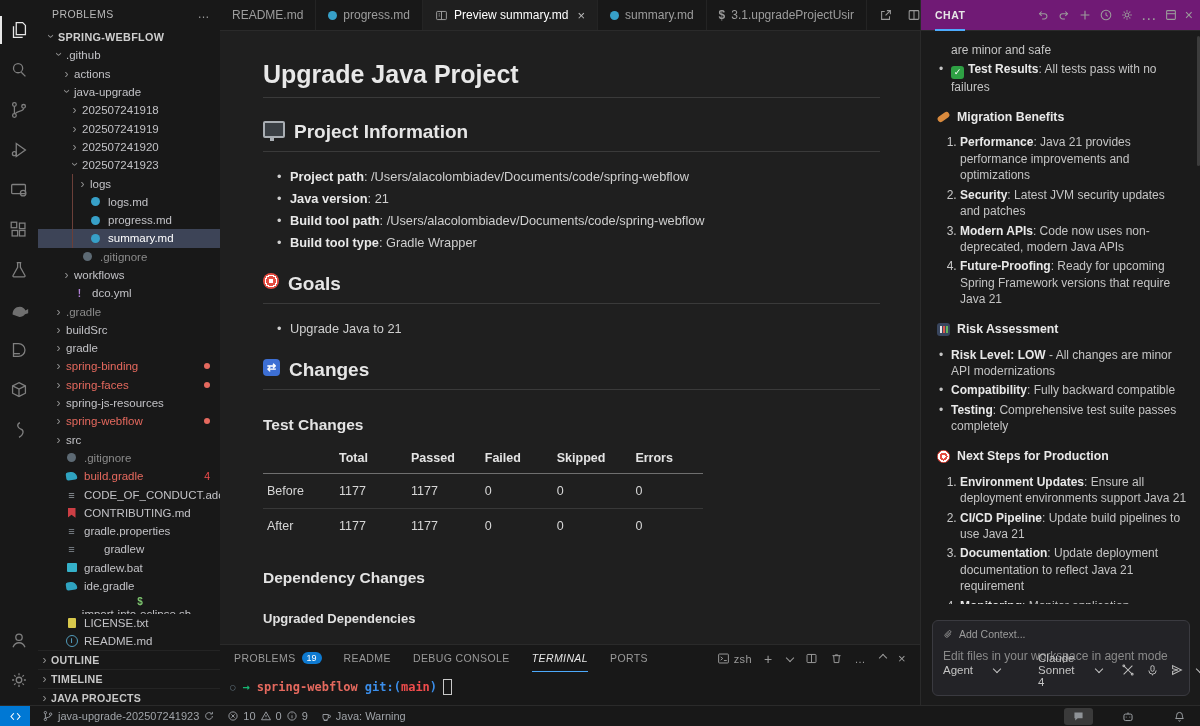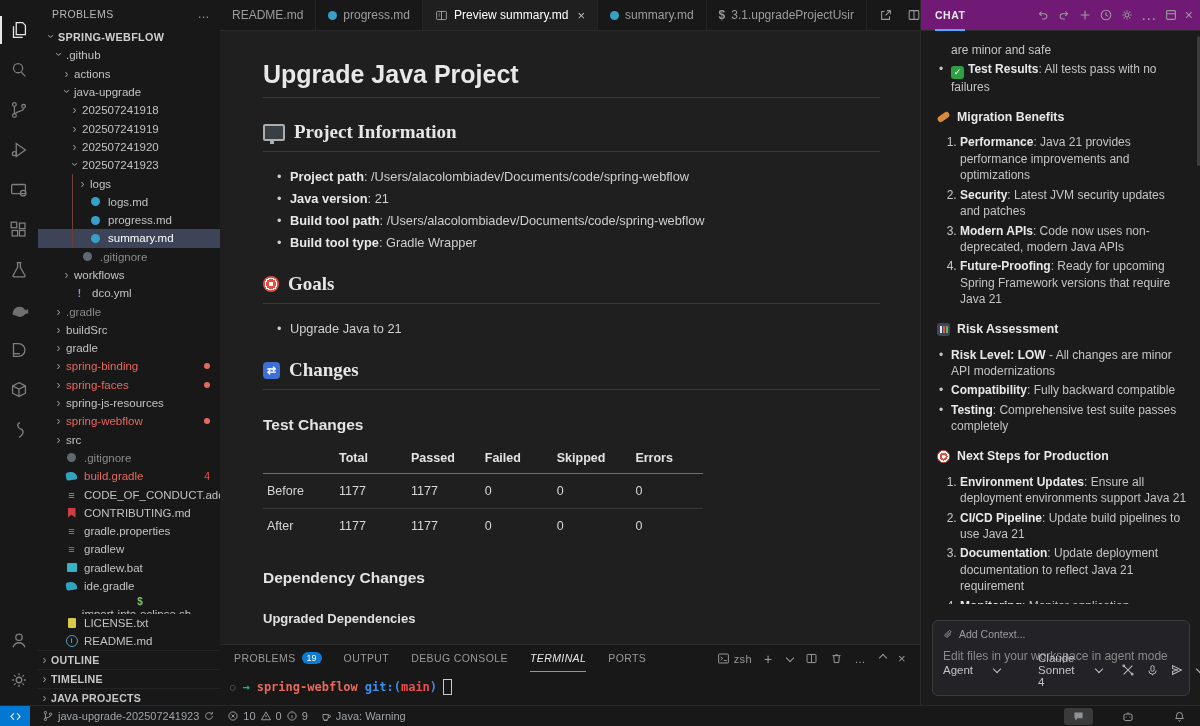--- a/index.html
+++ b/index.html
@@ -64,21 +64,21 @@
   .tabdot{width:9px;height:9px;border-radius:50%;background:#37a0c8;margin-right:6px;flex:none;}
   .tabshell{color:#999;margin-right:6px;font-weight:bold;}
   .tabclose{margin-left:9px;color:#bbb;font-size:13px;}
   .tabicon{margin-right:6px;color:#9d9d9d;}
   .tabactions{margin-left:auto;display:flex;align-items:center;gap:14px;padding:0 12px;color:#9a9a9a;}
   .content{position:absolute;top:30px;left:0;right:0;bottom:61px;padding:16px 40px 0 43px;overflow:hidden;
     color:#cfcfcf;font-size:13px;}
   .content h1{margin:14px 0 8px;font-size:25px;font-weight:bold;color:#e8e8e8;}
   .mdhr{border:0;border-top:1px solid #3a3a3a;margin:0;}
   .h1hr{margin-bottom:4px;}
-  .mdh2{display:flex;align-items:center;gap:9px;font-size:19px;font-weight:bold;color:#e6e6e6;margin:23px 0 0;font-family:Liberation Serif, serif;}
+  .mdh2{display:flex;gap:9px;font-size:19px;font-weight:bold;color:#e6e6e6;margin:23px 0 0;}
   .h2hr{margin-top:8px;}
   .mdh3{font-size:15.5px;font-weight:bold;color:#e3e3e3;margin:26px 0 4px;}
   .mdsub{font-weight:bold;color:#e0e0e0;font-size:13px;margin:24px 0 6px;}
   .mdul{list-style:none;margin:17px 0 4px;padding:0 0 0 14px;}
   .mdli{position:relative;padding-left:13px;margin-bottom:7px;font-size:12.8px;}
   .mdli::before{content:"•";position:absolute;left:0;color:#cfcfcf;}
   .mdli b{color:#e8e8e8;}
   .mdtable{border-collapse:collapse;margin:12px 0 2px;font-size:12.5px;color:#d6d6d6;}
   .mdtable th{font-weight:bold;color:#e3e3e3;text-align:left;padding:5px 26px 8px 4px;border-bottom:1.5px solid #6f6f6f;}
   .mdtable td{padding:10px 26px 10px 4px;border-bottom:1px solid #383838;}
@@ -361,21 +361,21 @@
           <span class="tlabel">CODE_OF_CONDUCT.adoc</span>
         </div>
         <div class="trow" style="padding-left: 14px;">
           <span class="fi fi-contrib"></span>
           <span class="tlabel">CONTRIBUTING.md</span>
         </div>
         <div class="trow" style="padding-left: 14px;">
           <span class="fi fi-props"></span>
           <span class="tlabel">gradle.properties</span>
         </div>
-        <div class="trow" style="padding-left: 14px;">
+        <div class="trow" style="padding-left: 14px; gap: 20px;">
           <span class="fi fi-props"></span>
           <span class="tlabel">gradlew</span>
         </div>
         <div class="trow" style="padding-left: 14px;">
           <span class="fi fi-bat"></span>
           <span class="tlabel">gradlew.bat</span>
         </div>
         <div class="trow" style="padding-left: 14px;">
           <span class="fi fi-gradle"></span>
           <span class="tlabel">ide.gradle</span>
@@ -532,21 +532,21 @@
         </table>
     </div>
 
     <div class="panel">
       <div class="ptabs">
         <div class="ptab">
           <span>PROBLEMS</span>
           <span class="pbadge">19</span>
         </div>
         <div class="ptab">
-          <span>OUTPUT</span>
+          <span>README</span>
         </div>
         <div class="ptab">
           <span>DEBUG CONSOLE</span>
         </div>
         <div class="ptab active">
           <span>TERMINAL</span>
         </div>
         <div class="ptab">
           <span>PORTS</span>
         </div>

